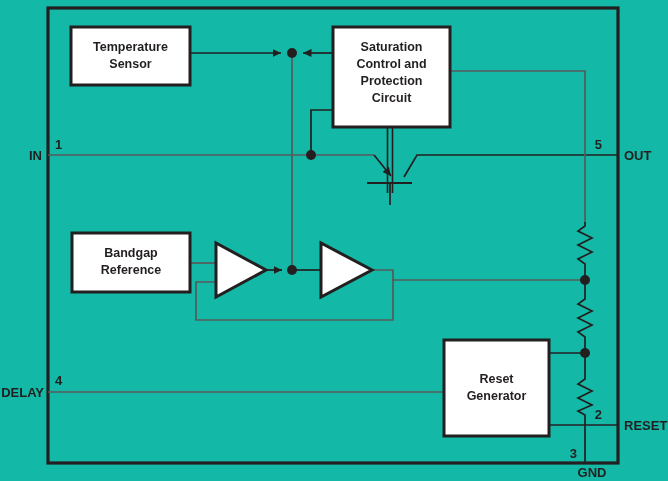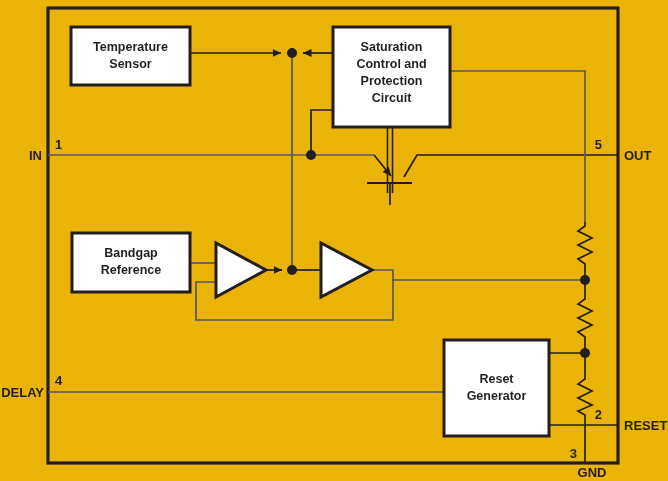--- a/index.html
+++ b/index.html
@@ -1,17 +1,17 @@
 <!DOCTYPE html>
 <html><head>
 <meta charset="utf-8">
 <style>
   html,body{margin:0;padding:0;background:#ffffff;}
   body{width:668px;height:481px;font-family:"Liberation Sans",sans-serif;}
-  #stage{position:relative;width:668px;height:481px;overflow:hidden;background:#eab308;}
+  #stage{position:relative;width:668px;height:481px;overflow:hidden;background:#14b8a6;}
   svg{position:absolute;left:0;top:0;}
   .blk-label{font-family:"Liberation Sans",sans-serif;font-weight:bold;font-size:12.5px;fill:#231f20;text-anchor:middle;}
   .pin-num{font-family:"Liberation Sans",sans-serif;font-weight:bold;font-size:13px;fill:#231f20;}
   .pin-name{font-family:"Liberation Sans",sans-serif;font-weight:bold;font-size:13px;fill:#231f20;}
 </style>
 </head>
 <body>
 
 <div id="stage">
 <svg width="668" height="481" viewBox="0 0 668 481">

